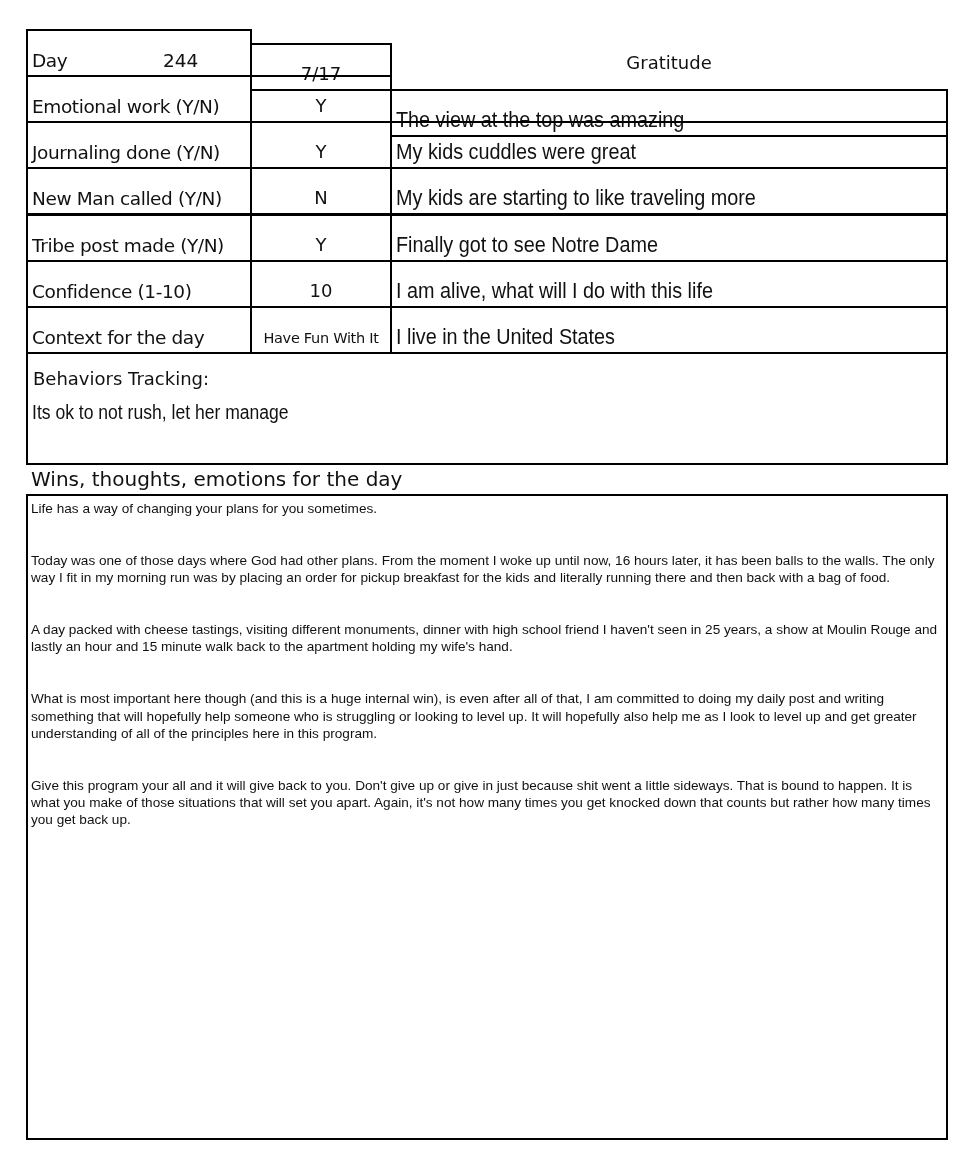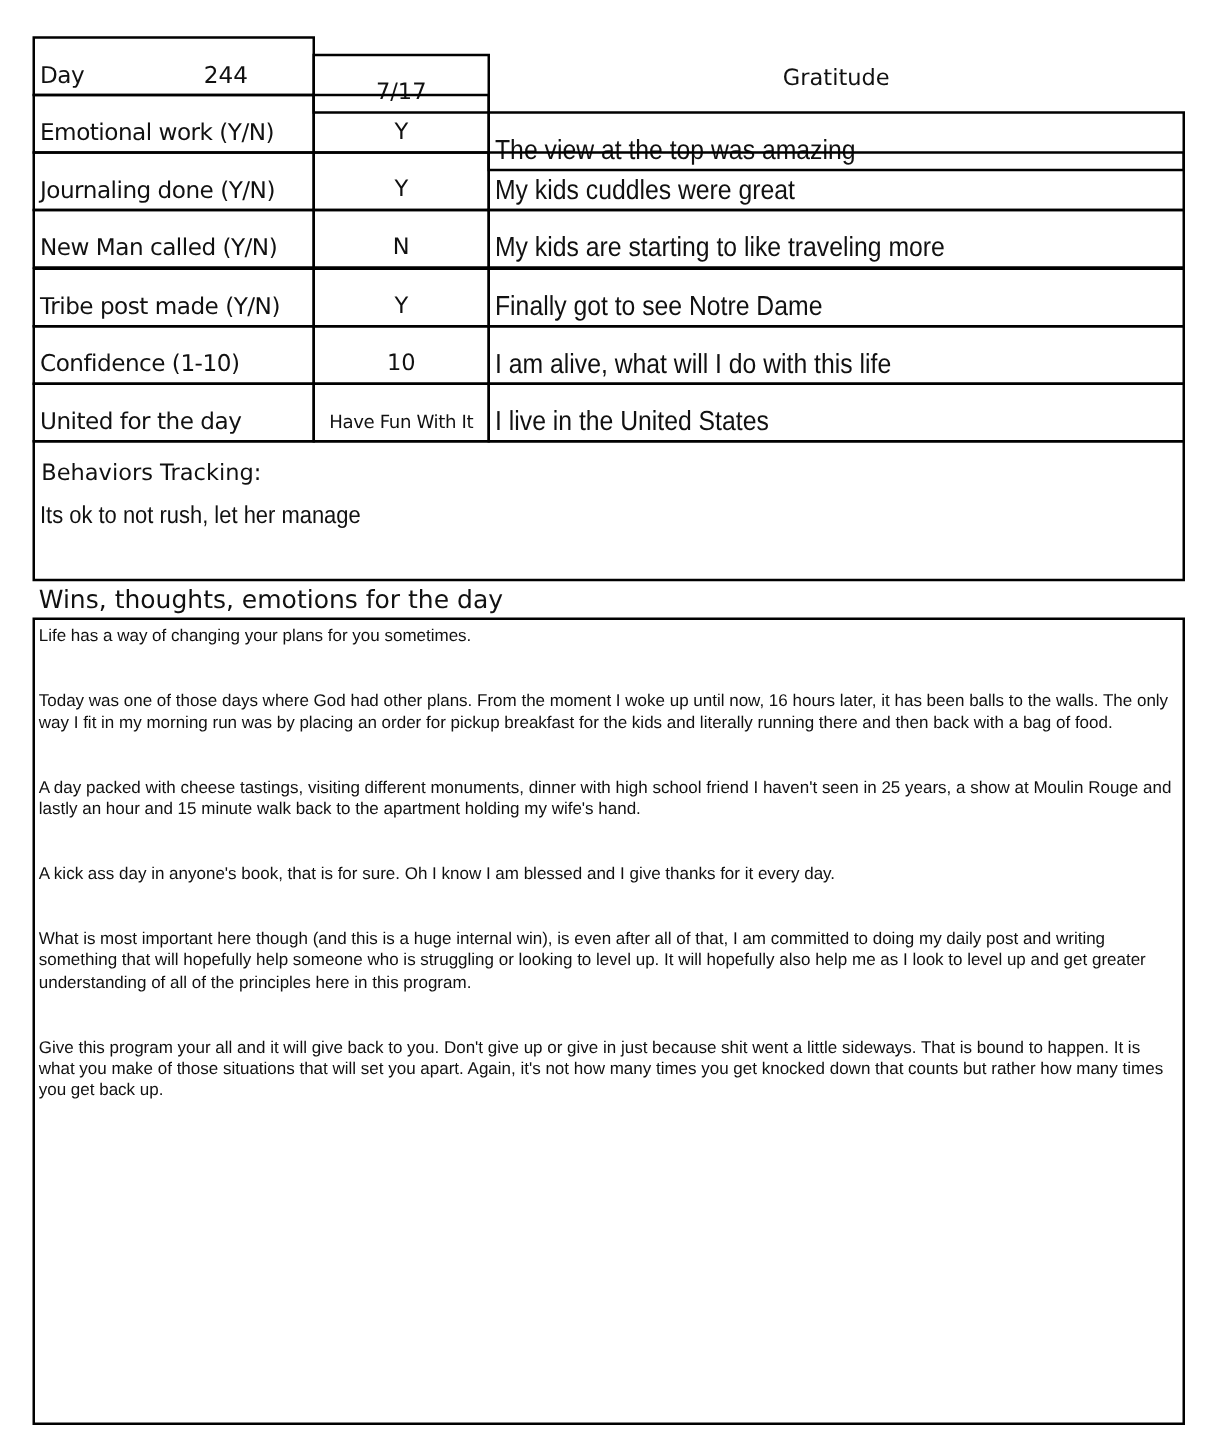--- a/index.html
+++ b/index.html
@@ -77,36 +77,35 @@
     <span class="label">Confidence (1-10)</span>
   </div>
   <div class="cell" style="left: 250px; width: 142px; height: 48px; top: 260px;">
     <span class="val">10</span>
   </div>
   <div class="cell" style="left: 390px; width: 558px; height: 48px; top: 260px;">
     <span class="grat">I am alive, what will I do with this life</span>
   </div>
 
   <div class="cell" style="left: 26px; width: 226px; height: 48px; top: 306px;">
-    <span class="label">United for the day</span>
+    <span class="label">Context for the day</span>
   </div>
   <div class="cell" style="left: 250px; width: 142px; height: 48px; top: 306px;">
     <span class="val small">Have Fun With It</span>
   </div>
   <div class="cell" style="left: 390px; width: 558px; height: 48px; top: 306px;">
     <span class="grat">I live in the United States</span>
   </div>
 </div>
 
 <div class="cell" style="left:26px; top:352px; width:922px; height:113px;">
   <span class="beh-title">Behaviors Tracking:</span>
   <span class="beh-text">Its ok to not rush, let her manage</span>
 </div>
 
 <span class="wins-title">Wins, thoughts, emotions for the day</span>
 <div class="abs wins-box" id="wins-box">
     <p class="para">Life has a way of changing your plans for you sometimes.</p>
     <p class="para">Today was one of those days where God had other plans.  From the moment I woke up until now, 16 hours later, it has been balls to the walls.  The only way I fit in my morning run was by placing an order for pickup breakfast for the kids and literally running there and then back with a bag of food.</p>
     <p class="para">A day packed with cheese tastings, visiting different monuments, dinner with high school friend I haven't seen in 25 years, a show at Moulin Rouge and lastly an hour and 15 minute walk back to the apartment holding my wife's hand.</p>
-    <p class="para">A kick ass day in anyone's book, that is for sure.  Oh I know I am blessed and I give thanks for it every day.</p>
     <p class="para">What is most important here though (and this is a huge internal win), is even after all of that, I am committed to doing my daily post and writing something that will hopefully help someone who is struggling or looking to level up.  It will hopefully also help me as I look to level up and get greater understanding of all of the principles here in this program.</p>
     <p class="para">Give this program your all and it will give back to you.  Don't give up or give in just because shit went a little sideways.  That is bound to happen.  It is what you make of those situations that will set you apart.  Again, it's not how many times you get knocked down that counts but rather how many times you get back up.</p>
   </div>
 
 </body></html>

